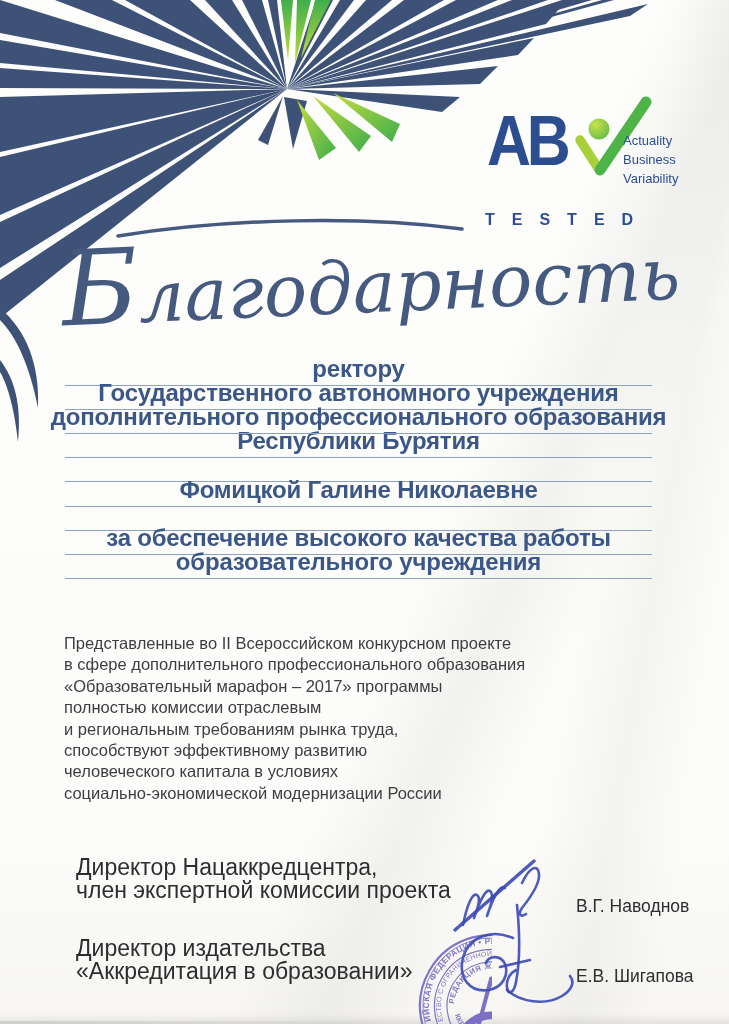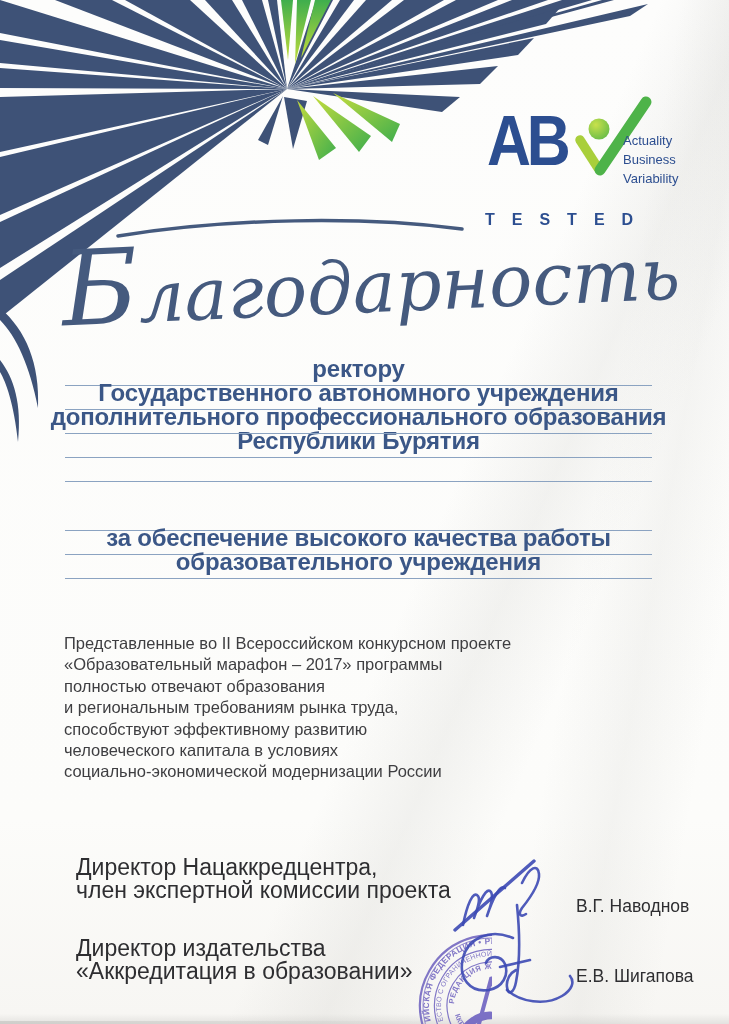--- a/index.html
+++ b/index.html
@@ -117,28 +117,30 @@
   <svg class="title-svg" width="729" height="175" viewBox="0 0 729 175">
     <path d="M118,38 C230,20 362,18 462,31" stroke="#455a7e" stroke-width="3.5" fill="none" stroke-linecap="round"></path>
     <text x="372" y="114" text-anchor="middle" transform="rotate(-2.5 372 110)" font-family="DejaVu Serif, serif" font-style="italic" fill="#455a7e"><tspan font-size="104">Б</tspan><tspan font-size="72">лагодарность</tspan></text>
   </svg>
 
   <div class="rule-row" style="top:359px">ректору</div>
   <div class="rule-row" style="top:383px">Государственного автономного учреждения</div>
   <div class="rule-row" style="top:431px">Республики Бурятия</div>
   <div class="rule-row" style="top:407px">дополнительного профессионального образования</div>
   <div class="rule-row" style="top:455px"></div>
+  <div class="rule-row" style="top:480px">Фомицкой Галине Николаевне</div>
   <div class="rule-row" style="top:504px"></div>
   <div class="rule-row" style="top:528px">за обеспечение высокого качества работы</div>
   <div class="rule-row" style="top:552px">образовательного учреждения</div>
 
   <div class="body-par">
     <div>Представленные во II Всероссийском конкурсном проекте</div>
+    <div>в сфере дополнительного профессионального образования</div>
     <div>«Образовательный марафон – 2017» программы</div>
-    <div>полностью отвечают образования</div>
+    <div>полностью комиссии отраслевым</div>
     <div>и региональным требованиям рынка труда,</div>
     <div>способствуют эффективному развитию</div>
     <div>человеческого капитала в условиях</div>
     <div>социально-экономической модернизации России</div>
   </div>
 
   <div class="role-block" style="top:856px">
     <div>Директор Нацаккредцентра,</div>
     <div>член экспертной комиссии проекта</div>
   </div>

